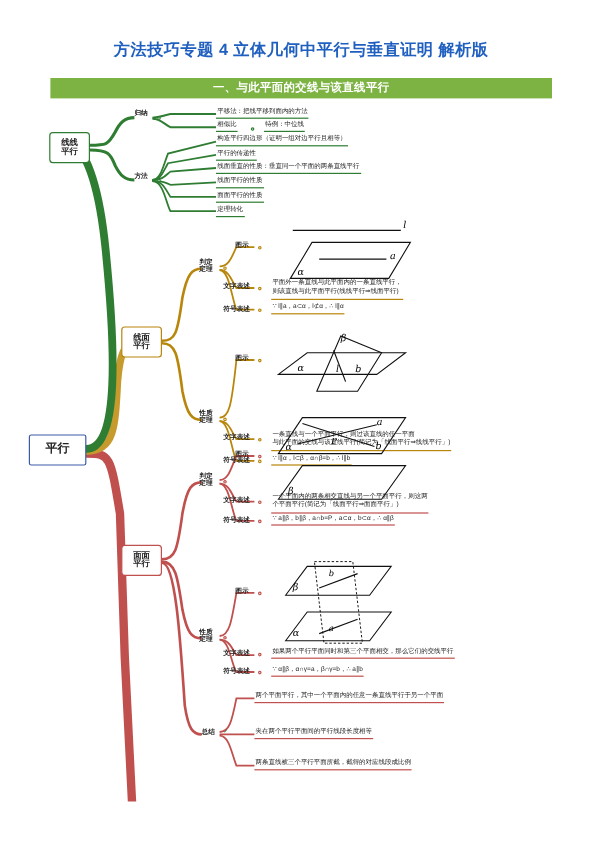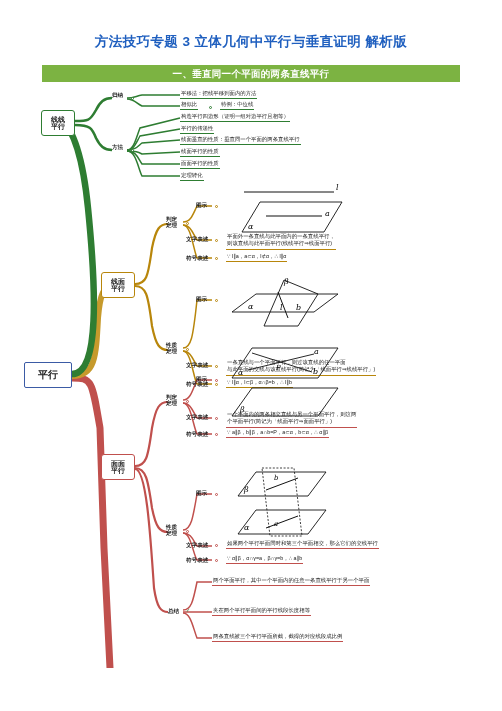--- a/index.html
+++ b/index.html
@@ -77,24 +77,24 @@
 
   
   .fig{position:absolute;}
   .fig svg{display:block;}
 </style>
 </head>
 <body>
 
 <div id="doc">
 
-  <div class="doc-title">方法技巧专题 3   立体几何中平行与垂直证明 解析版</div>
+  <div class="doc-title">方法技巧专题 4   立体几何中平行与垂直证明 解析版</div>
 
   <div class="green-bar">
-    <span>一、垂直同一个平面的两条直线平行</span>
+    <span>一、与此平面的交线与该直线平行</span>
   </div>
 
   <div id="map">
 
     <svg id="wires" viewBox="0 0 502 580">
 
       <path d="M72,290 C92,290 92,292 100,340 L104,460 L110,580" fill="none" stroke="#C0504D" stroke-width="7" stroke-linecap="round"></path>
       <path d="M72,288 C95,288 96,270 98,230 C100,205 104,200 112,196" fill="none" stroke="#C69A2C" stroke-width="6" stroke-linecap="round"></path>
       <path d="M72,286 C100,286 96,200 88,120 C82,60 70,38 60,30" fill="none" stroke="#2E7D32" stroke-width="6.5" stroke-linecap="round"></path>
 

